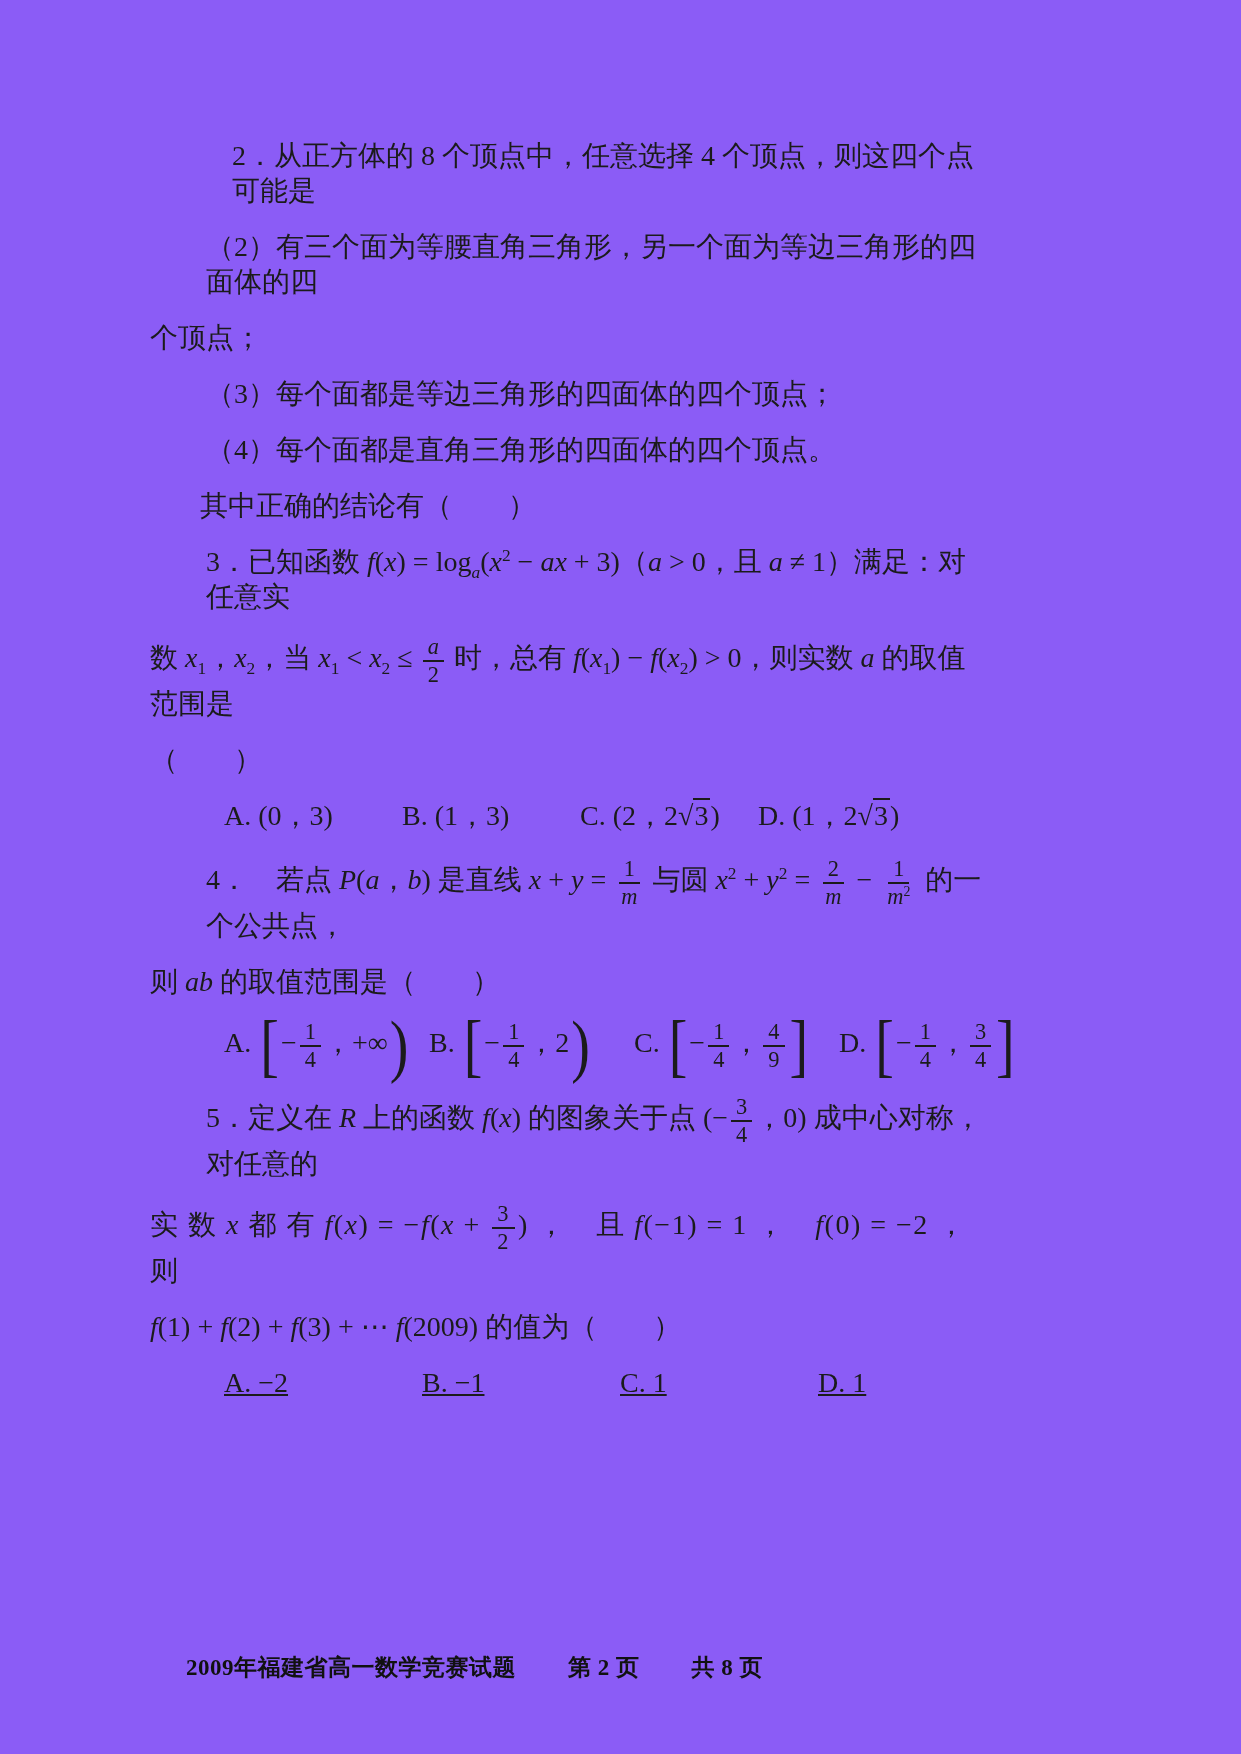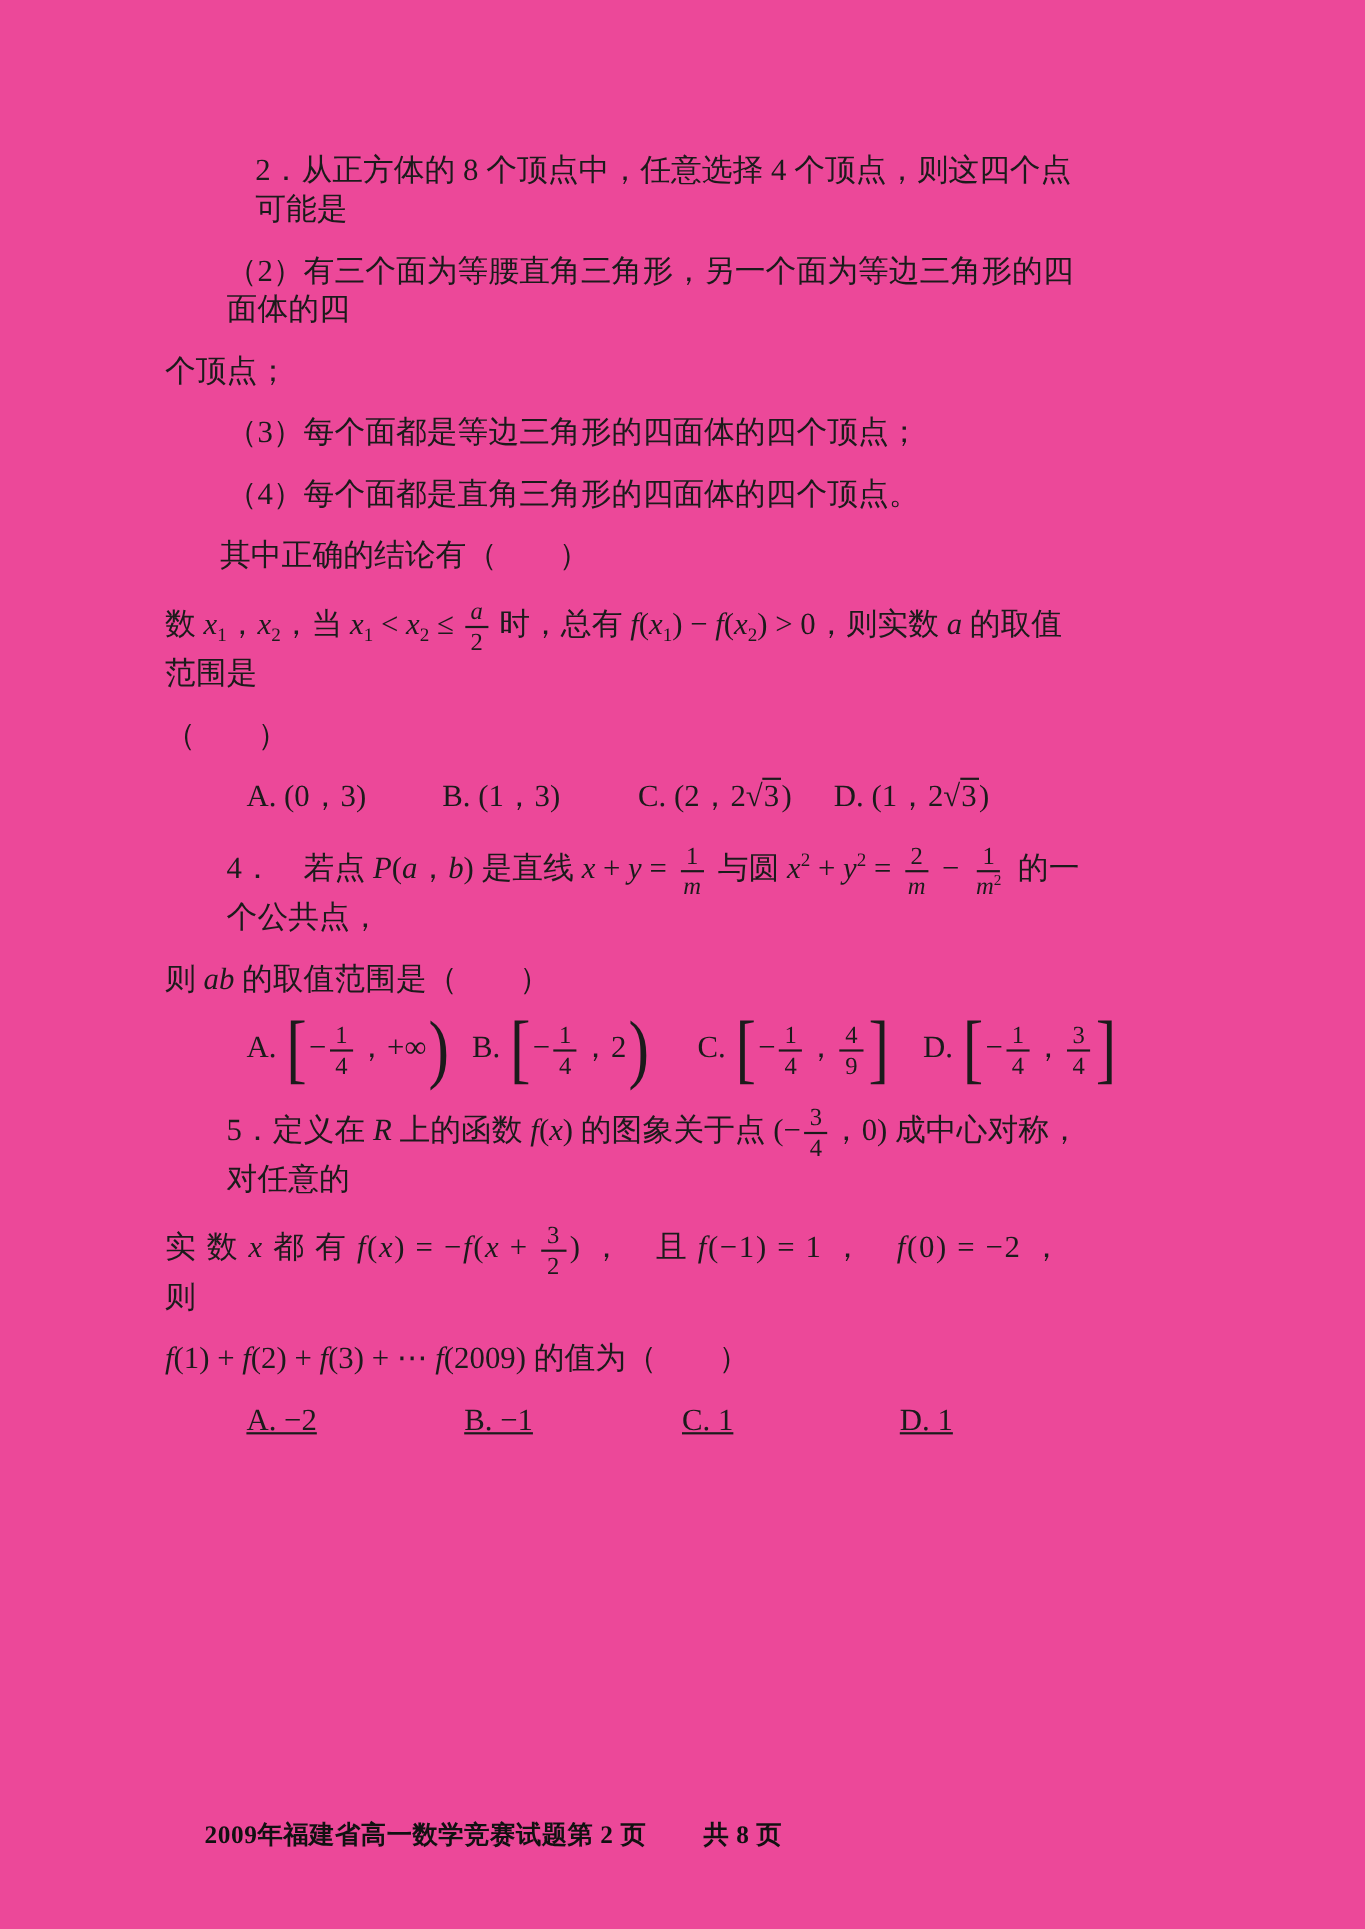--- a/index.html
+++ b/index.html
@@ -7,21 +7,21 @@
   html, body { margin: 0; padding: 0; }
   body {
     width: 1241px; height: 1754px;
     background: #f4f4f2;
     font-family: "Liberation Serif", "DejaVu Serif", serif;
     color: #1b1b1b;
     position: relative;
   }
   .page {
     position: absolute; inset: 0;
-    background: #ec4899;
+    background: #8b5cf6;
     overflow: hidden;
   }
   .content {
     position: absolute; left: 150px; top: 138px; width: 840px;
     font-size: 28px;
   }
   p.ln { margin: 0 0 21px 0; line-height: 1.25; }
   .ind-a { padding-left: 82px; }
   .ind-b { padding-left: 56px; }
   .ind-c { padding-left: 50px; }
@@ -51,36 +51,37 @@
     vertical-align: middle; transform: scaleY(1.25); margin: 0 2px;
     font-weight: 400;
   }
   i { font-style: italic; }
 
   .footer {
     position: absolute; left: 186px; top: 1652px;
     font-size: 23px; font-weight: bold; color: #111;
     letter-spacing: 0.5px;
   }
-  .footer .f-page { }
+  .footer .f-page { margin-left: 52px; }
   .footer .f-total { margin-left: 52px; }
 </style>
 </head>
 <body>
 
 <div class="page">
   <main class="content">
 
     <p class="ln ind-a">2．从正方体的 8 个顶点中，任意选择 4 个顶点，则这四个点可能是</p>
     <p class="ln ind-b">（2）有三个面为等腰直角三角形，另一个面为等边三角形的四面体的四</p>
     <p class="ln">个顶点；</p>
     <p class="ln ind-b">（3）每个面都是等边三角形的四面体的四个顶点；</p>
     <p class="ln ind-b">（4）每个面都是直角三角形的四面体的四个顶点。</p>
     <p class="ln ind-c">其中正确的结论有（　　）</p>
 
+    <p class="ln ind-b">3．已知函数 <i>f</i>(<i>x</i>) = log<sub><i>a</i></sub>(<i>x</i><sup>2</sup> − <i>ax</i> + 3)（<i>a</i> &gt; 0，且 <i>a</i> ≠ 1）满足：对任意实</p>
     <p class="ln">数 <i>x</i><sub>1</sub>，<i>x</i><sub>2</sub>，当 <i>x</i><sub>1</sub> &lt; <i>x</i><sub>2</sub> ≤ <span class="frac">
           <span class="num"><i>a</i></span>
           <span class="den">2</span>
         </span> 时，总有 <i>f</i>(<i>x</i><sub>1</sub>) − <i>f</i>(<i>x</i><sub>2</sub>) &gt; 0，则实数 <i>a</i> 的取值范围是</p>
     <p class="ln">（　　）</p>
     <div class="opts opts-q3">
       <span class="opt">A. (0，3)</span>
       <span class="opt">B. (1，3)</span>
       <span class="opt">C. (2，2<span class="sqrt">√<span class="bar">3</span></span>)</span>
       <span class="opt">D. (1，2<span class="sqrt">√<span class="bar">3</span></span>)</span>

